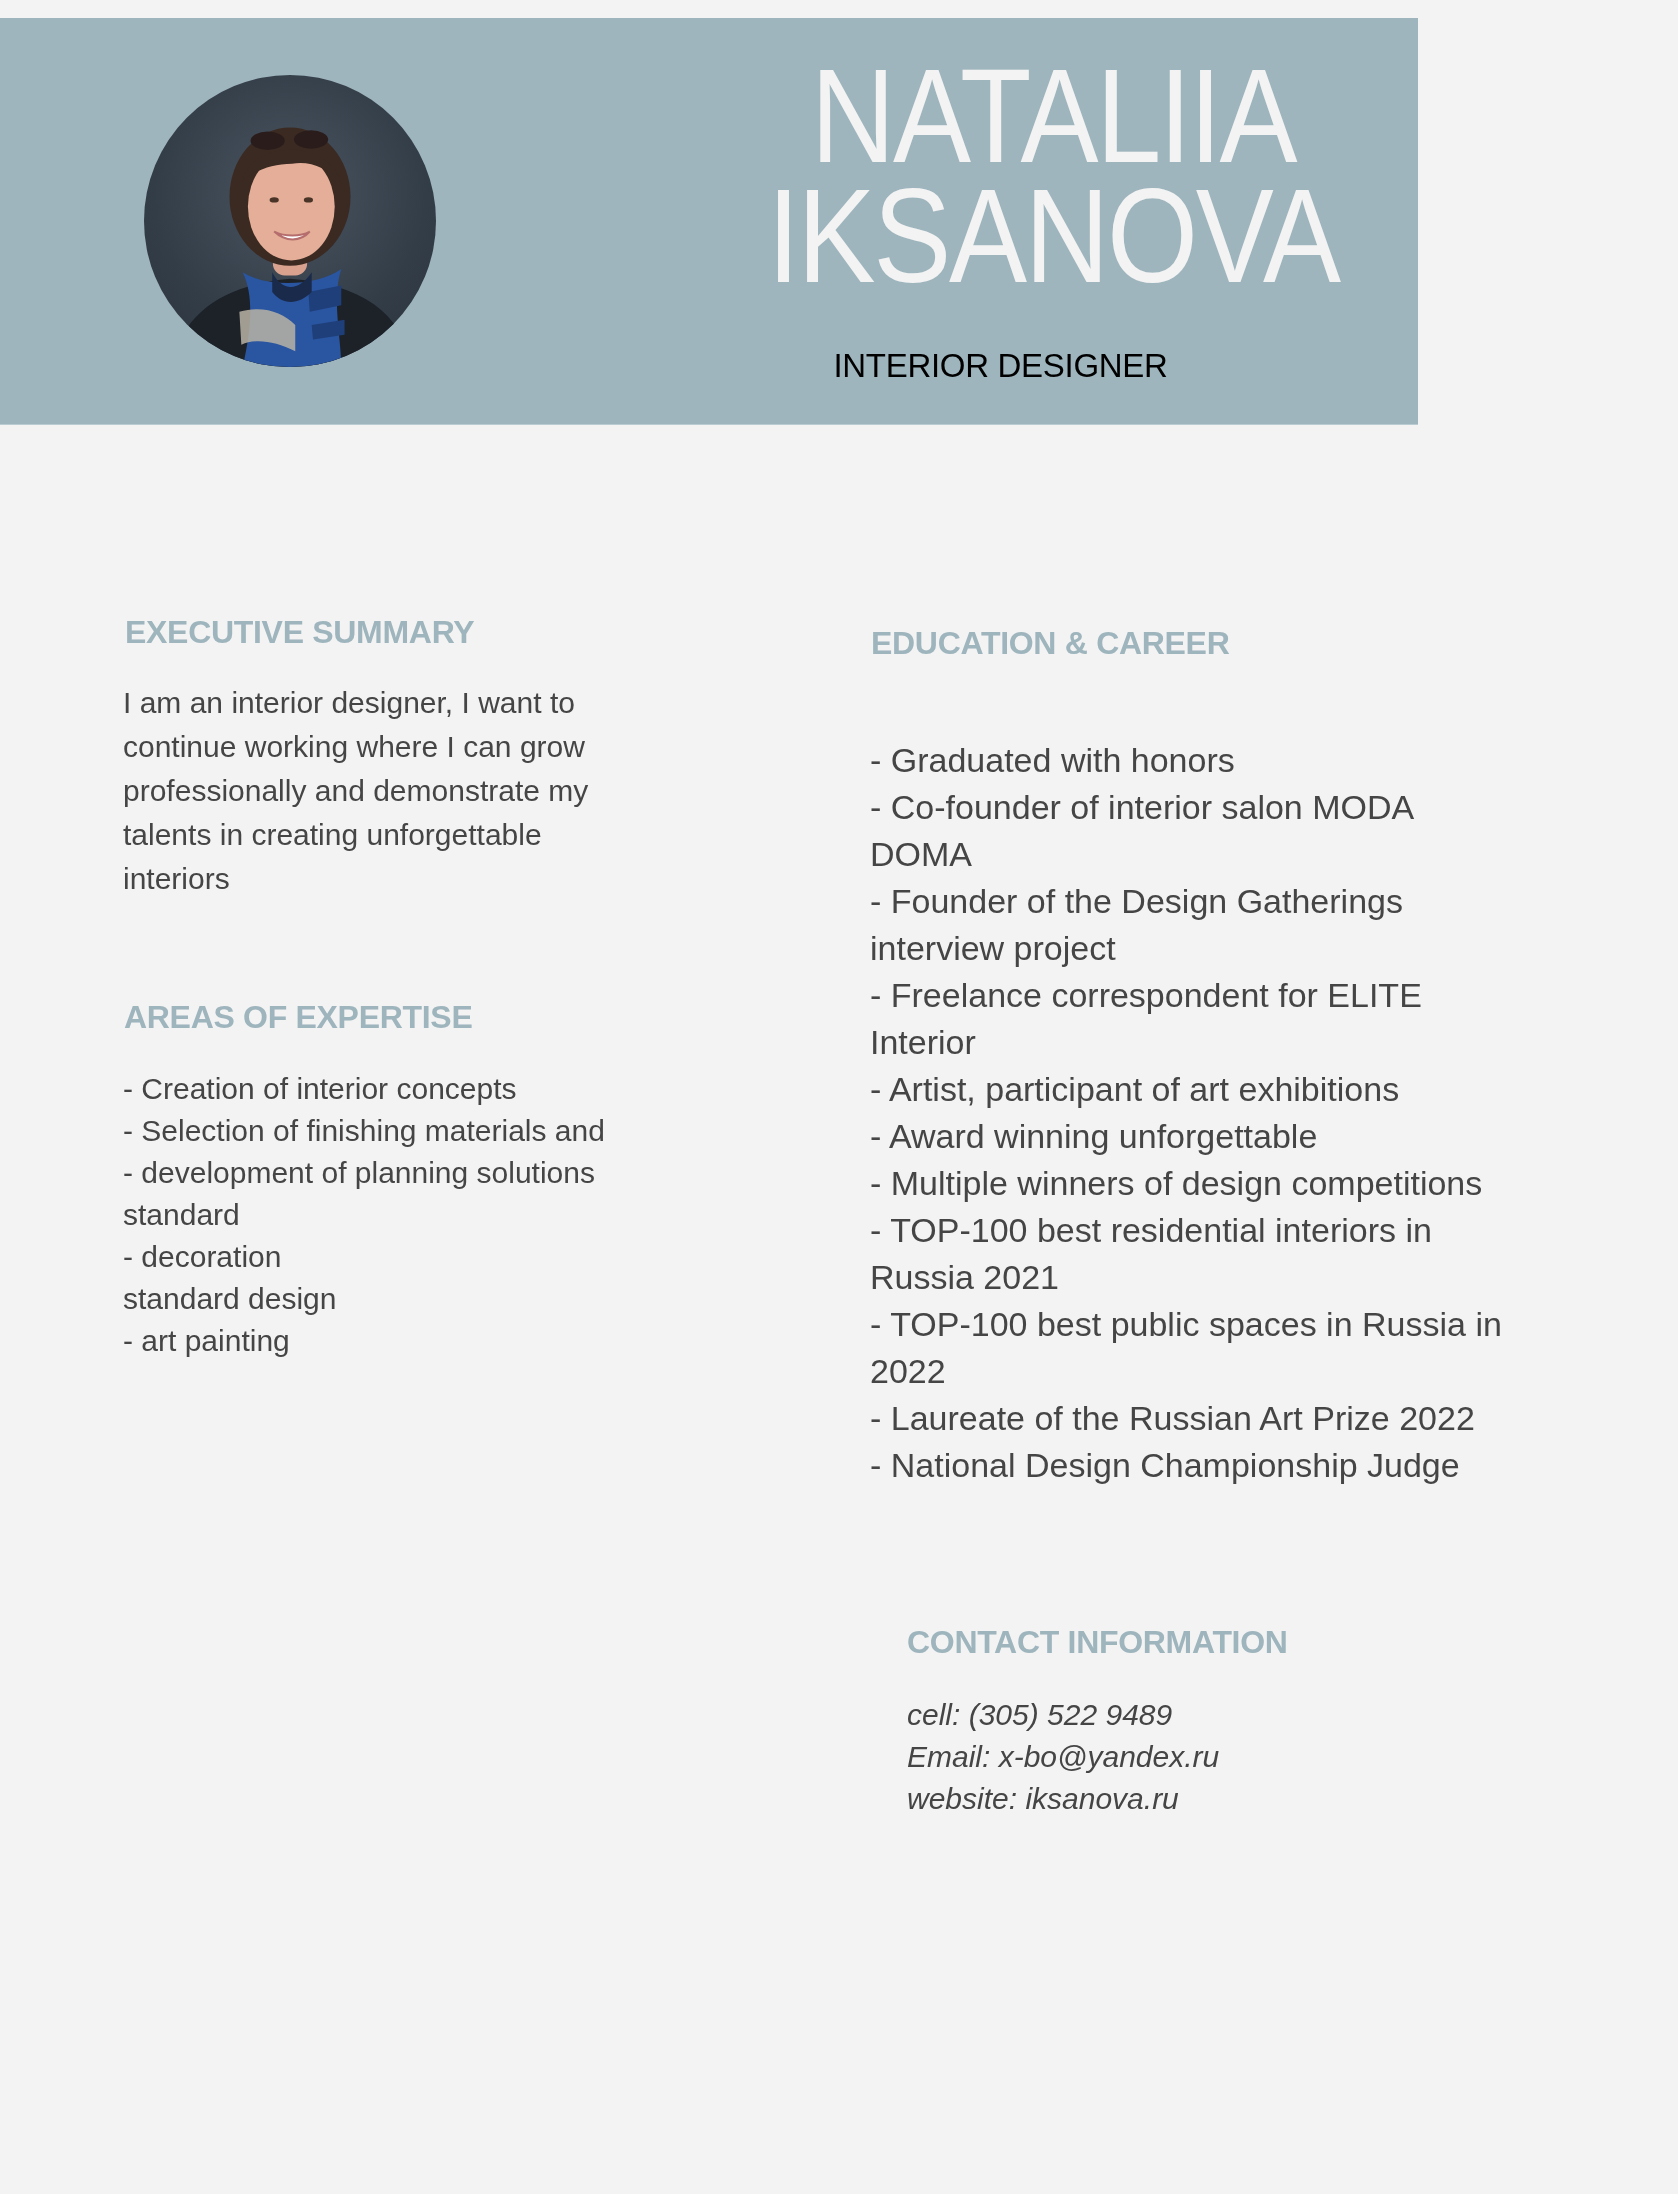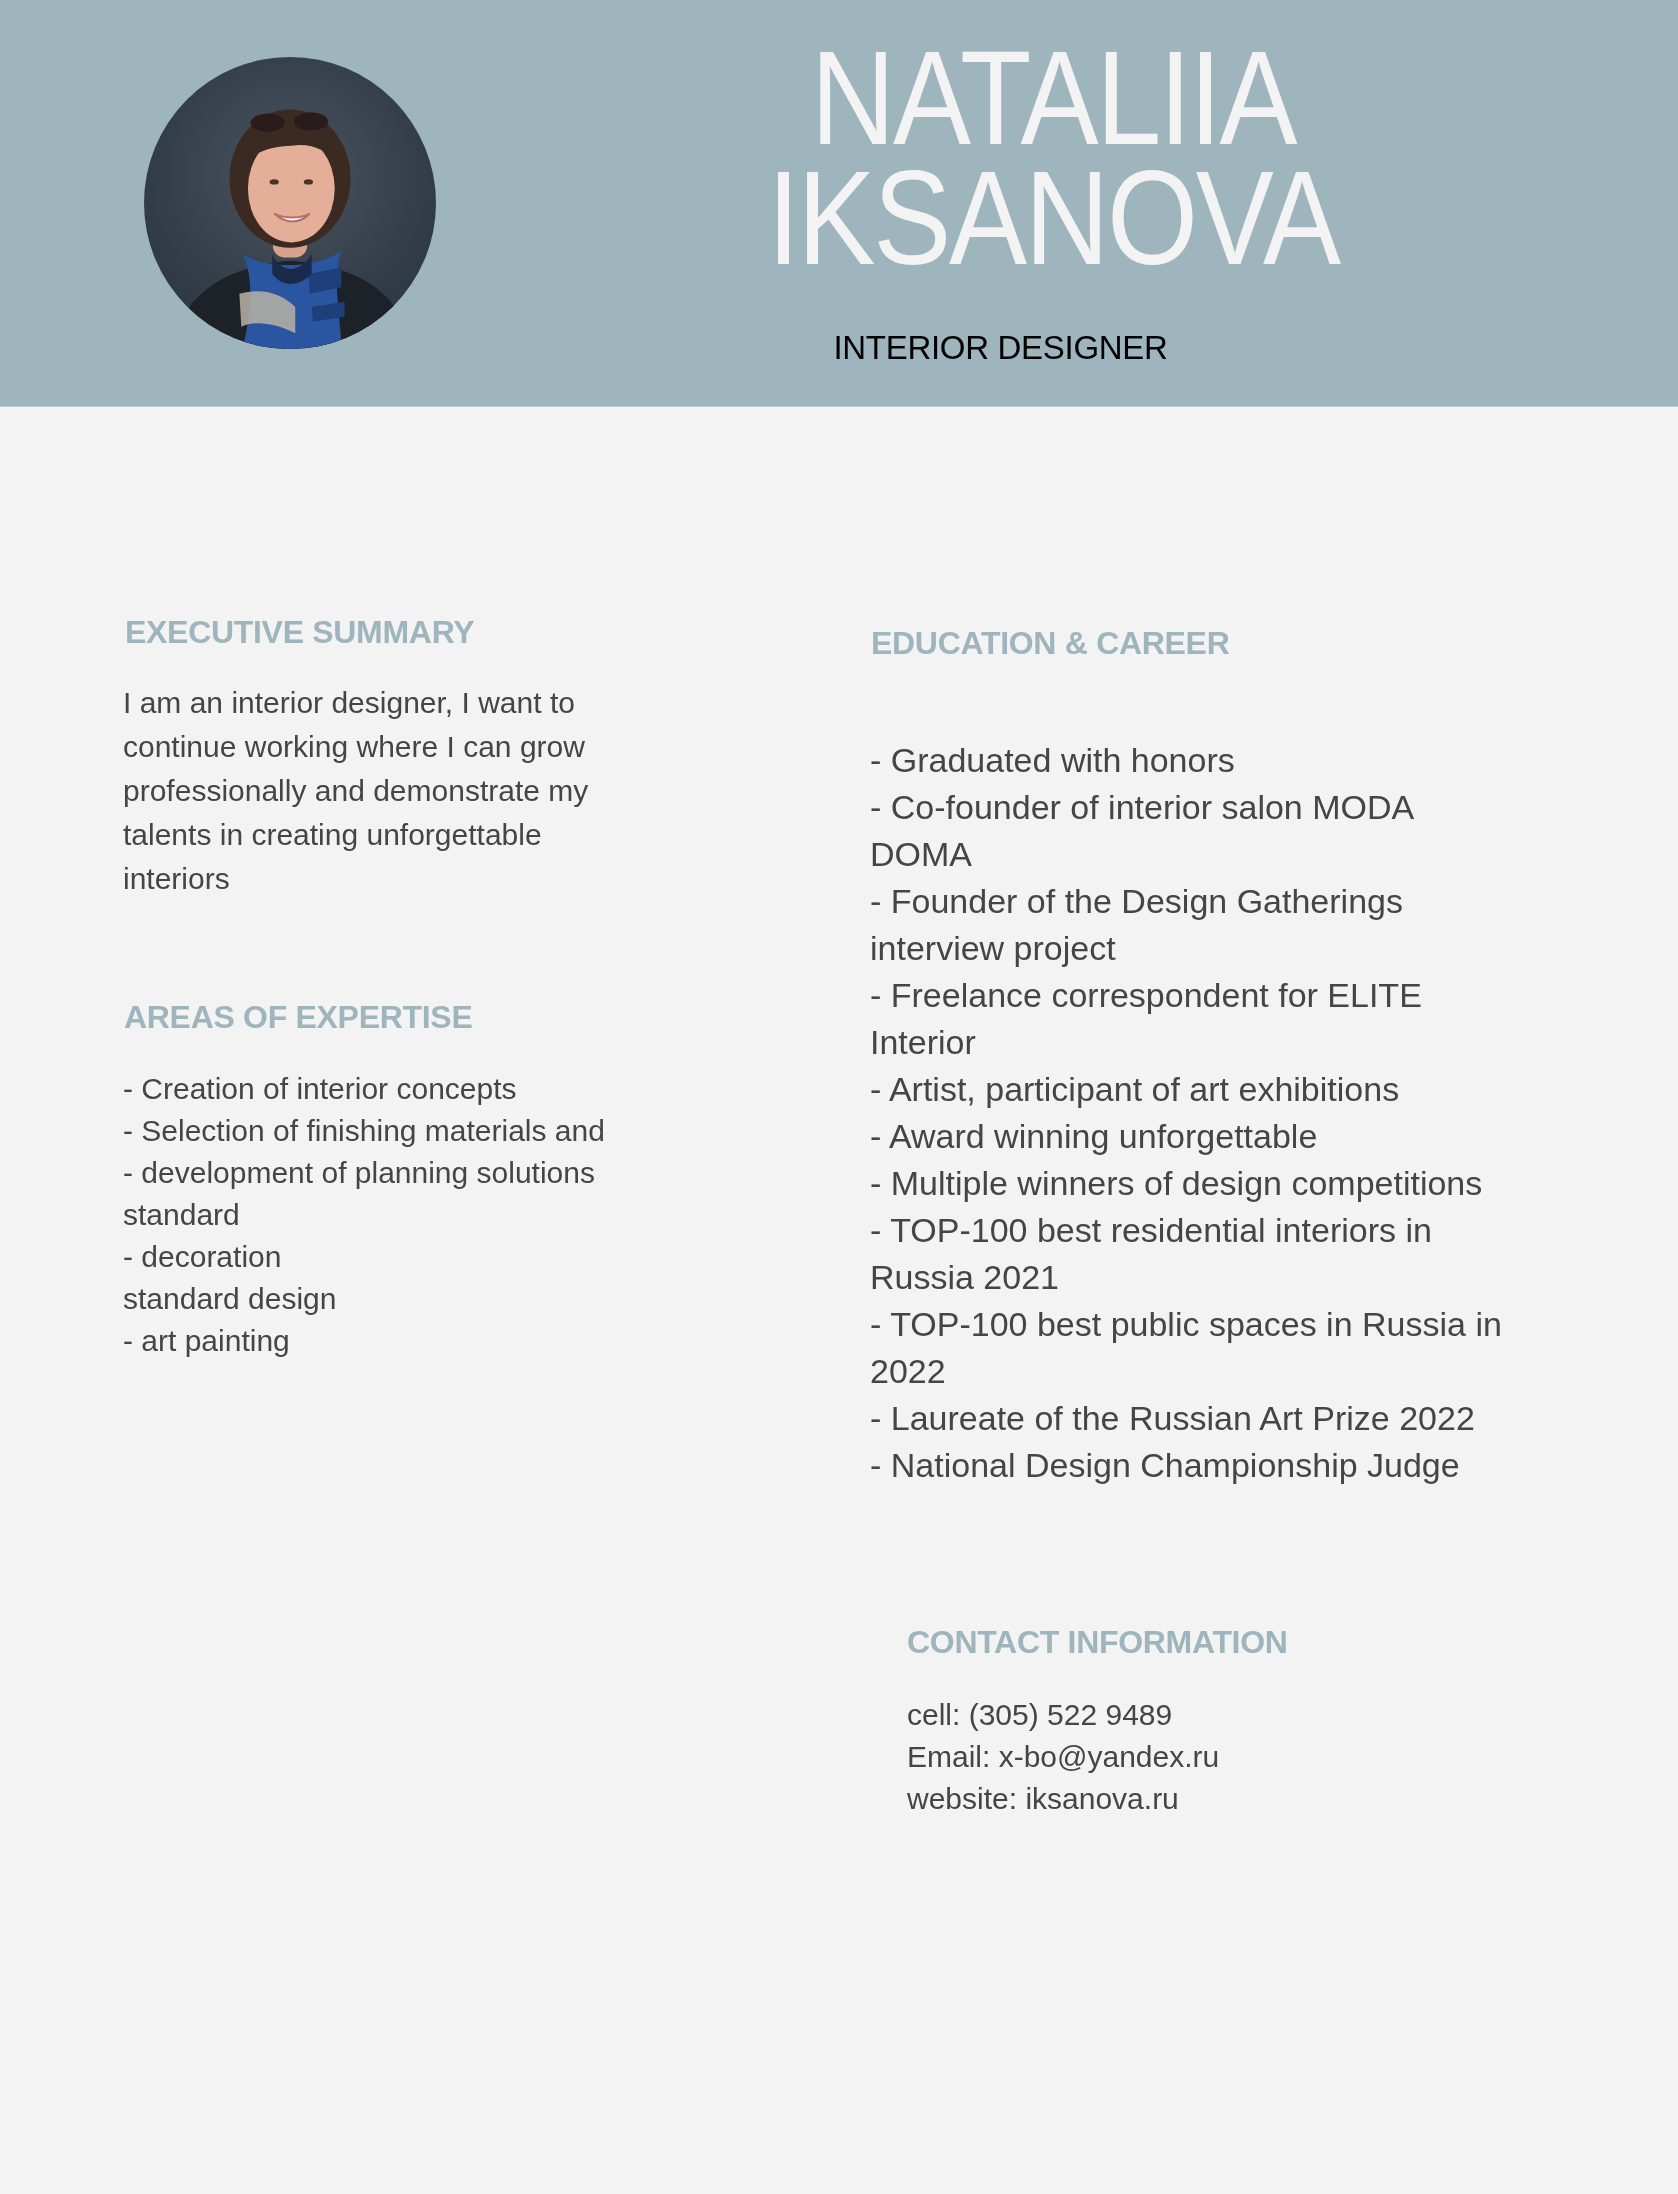--- a/index.html
+++ b/index.html
@@ -3,21 +3,21 @@
 <meta charset="utf-8">
 <style>
   html, body { margin:0; padding:0; }
   body {
     width:1678px; height:2194px; position:relative; overflow:hidden;
     background:#F3F3F3;
     font-family:"Liberation Sans", sans-serif;
     color:#454545;
   }
   .header {
-    position:absolute; left:0; top:0; width:1678px; height:406px;
+    position:absolute; left:0; top:18px; width:1418px; height:406px;
     background:#9EB5BD;
     border-bottom:1.3px solid #B9CCD2;
   }
   .photo {
     position:absolute; left:144px; top:57px; width:292px; height:292px;
     border-radius:50%; overflow:hidden;
     background:radial-gradient(circle at 50% 40%, #4a5561 0%, #333d48 60%, #2a323b 100%);
   }
   .photo svg { width:100%; height:100%; display:block; }
   .name {
@@ -123,19 +123,19 @@
     <li>Russia 2021</li>
     <li>- TOP-100 best public spaces in Russia in</li>
     <li>2022</li>
     <li>- Laureate of the Russian Art Prize 2022</li>
     <li>- National Design Championship Judge</li>
   </ul>
 </section>
 
 <section>
   <h2 class="section-h" style="left:907px; top:1616px;">CONTACT INFORMATION</h2>
-  <div class="contact" style="left:907px; top:1694px;">
+  <div class="contact" style="left:907px; top:1694px;font-style:italic;">
     <div>cell: (305) 522 9489</div>
     <div>Email: x-bo@yandex.ru</div>
     <div>website: iksanova.ru</div>
   </div>
 </section>
 
 
 </body></html>

